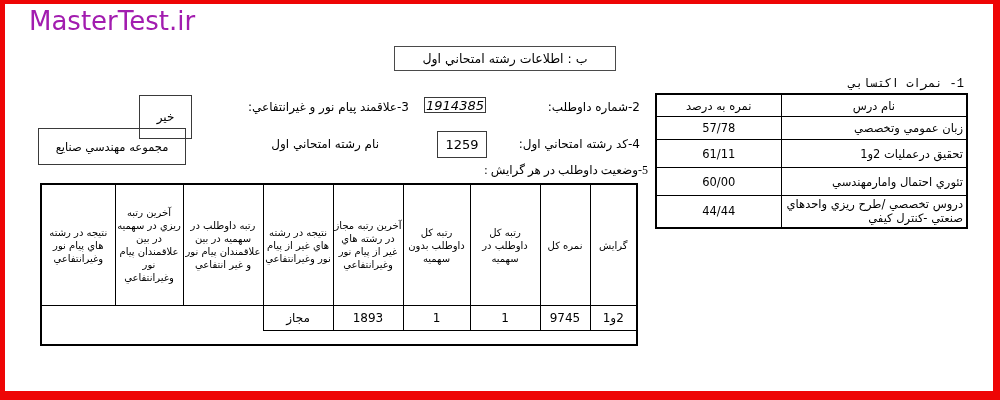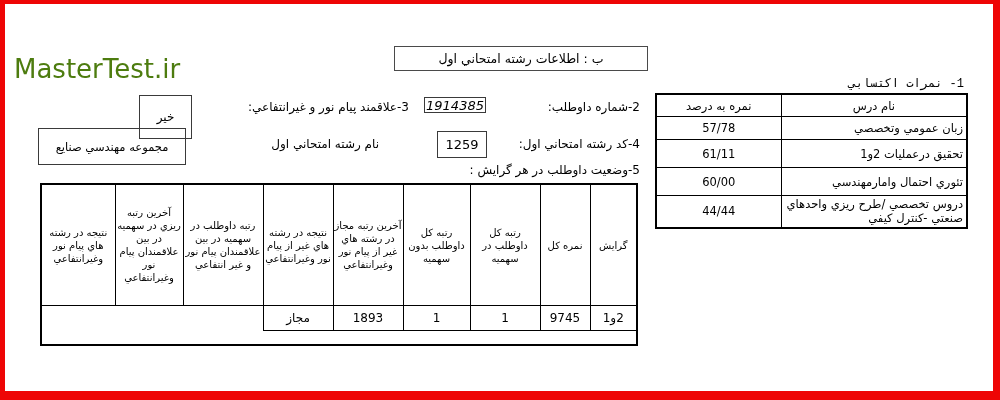--- a/index.html
+++ b/index.html
@@ -9,25 +9,25 @@
     font-family:"DejaVu Sans", sans-serif;
     direction:rtl;
   }
   .frame{
     position:absolute;inset:0;box-sizing:border-box;
     border-style:solid;border-color:#ee0505;
     border-width:4px 7px 9px 5px;
     pointer-events:none;z-index:50;
   }
   .logo{
-    position:absolute;left:14px;top:6px;
-    font-size:26px;color:#4d7c0f;direction:ltr;margin-top:48px;
+    position:absolute;left:29px;top:6px;
+    font-size:26px;color:#a21caf;direction:ltr;
   }
   .title-box{
-    position:absolute;left:394px;top:46px;width:254px;height:25px;
+    position:absolute;left:394px;top:46px;width:222px;height:25px;
     border:1px solid #4a4a4a;box-sizing:border-box;
     display:flex;align-items:center;justify-content:center;
     font-size:12.5px;white-space:nowrap;
   }
   .scores-heading{position:absolute;right:36px;top:76px;font-size:12px;font-family:Liberation Mono, monospace;}
   table{border-collapse:collapse;table-layout:fixed;}
   .scores-table{
     position:absolute;left:655px;top:93px;width:311px;
     border:2px solid #000;
   }
@@ -40,21 +40,21 @@
   .scores-table td.pct{text-align:center;}
   .scores-table tr.r1{height:23px;}
   .scores-table tr.r2{height:28px;}
   .scores-table tr.r3{height:28px;}
   .scores-table tr.r4{height:32px;}
   .lbl{position:absolute;font-size:12px;white-space:nowrap;margin-left:36px;}
   .lbl2{right:360px;top:100px;}
   .lbl3{right:591px;top:100px;}
   .lbl4{right:360px;top:137px;}
   .lblname{right:621px;top:137px;}
-  .lbl5{right:360px;top:163px;}
+  .lbl5{right:352px;top:163px;font-family:Liberation Serif, serif;}
   .vbox{
     position:absolute;border:1px solid #3a3a3a;box-sizing:border-box;
     display:flex;align-items:center;justify-content:center;
     font-size:12px;white-space:nowrap;
   }
   .box-candidate{left:424px;top:97px;width:62px;height:16px;font-size:13px;font-style:italic;}
   .box-khair{left:139px;top:95px;width:53px;height:44px;}
   .box-code{left:437px;top:131px;width:50px;height:27px;font-size:13px;}
   .box-fieldname{left:38px;top:128px;width:148px;height:37px;font-size:11.5px;}
   .status-table{

